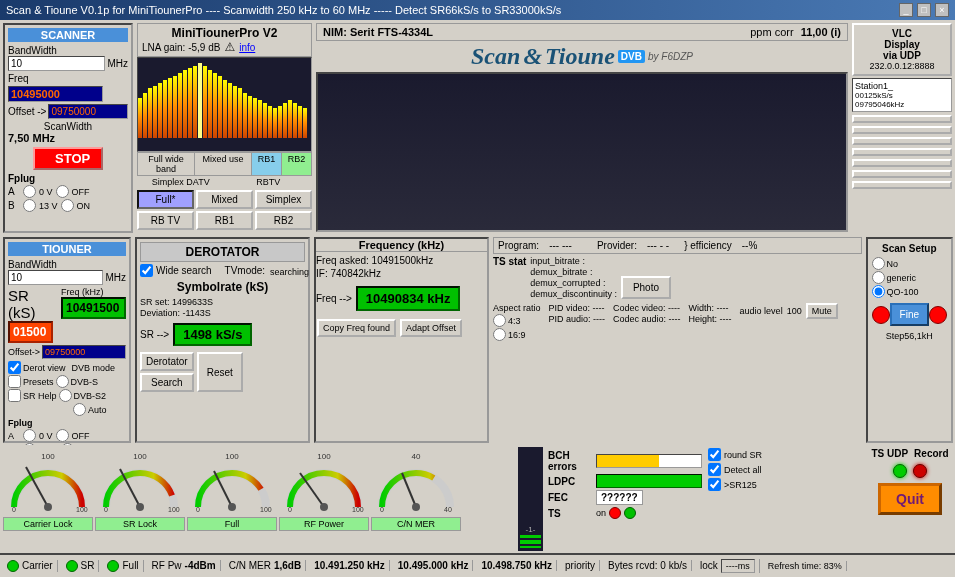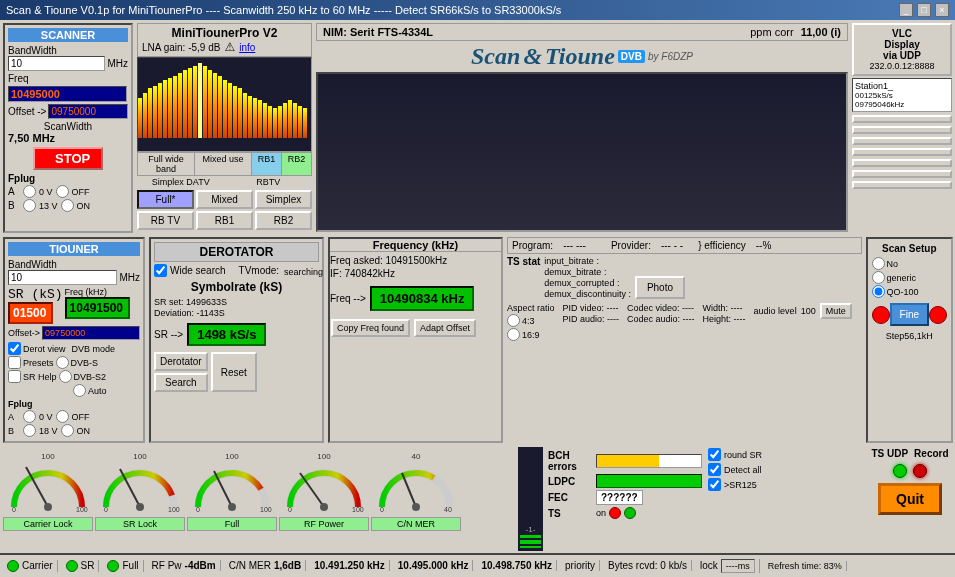--- a/index.html
+++ b/index.html
@@ -227,21 +227,21 @@
 
     
     .middle-row {
       display: flex;
       height: 210px;
       background: #d4d0c8;
     }
 
     
     .tioune-panel {
-      width: 142px;
+      width: 128px;
       background: #d4d0c8;
       border: 2px inset #999;
       padding: 3px;
       margin: 2px 2px 2px 3px;
     }
 
     
     .derot-panel {
       width: 175px;
       background: #d4d0c8;
@@ -468,21 +468,21 @@
       width: 14px; height: 14px;
       background: #cc0000;
       border-radius: 50%;
       border: 1px solid #660000;
       box-shadow: 0 0 4px #cc0000;
     }
 
     
     .quit-btn {
       background: #ff8c00;
-      color: #000000;
+      color: #701a75;
       font-weight: bold;
       font-size: 14px;
       border: 3px outset #cc6600;
       padding: 5px 15px;
       cursor: pointer;
     }
 
     
     .status-bar {
       display: flex;
@@ -558,21 +558,21 @@
       <div class="panel-title">SCANNER</div>
       <div class="field-label">BandWidth</div>
       <div class="field-row">
         <input class="input-field" style="width: 35px;" value="10">
         <span class="mhz-label">MHz</span>
       </div>
       <div class="field-row">
         <span class="field-label">Freq</span>
       </div>
       <div class="field-row">
-        <input class="input-field-blue" value="10495000" style="width: 119px; background: rgb(0, 0, 139); color: rgb(255, 102, 0); font-weight: bold; font-size: 11px;">
+        <input class="input-field-blue" value="10495000" style="width: 95px; background: rgb(0, 0, 139); color: rgb(255, 102, 0); font-weight: bold; font-size: 11px;">
       </div>
       <div class="field-row">
         <span class="field-label">Offset -&gt;</span>
         <input class="input-field" style="width: 70px; background: rgb(0, 0, 139); color: rgb(255, 102, 0); font-size: 10px;" value="09750000">
       </div>
       <div style="font-size:10px;text-align:center;">ScanWidth</div>
       <div style="font-size:11px;font-weight:bold;">7,50 MHz</div>
       <button class="stop-btn">STOP</button>
       <div style="font-size:10px;font-weight:bold;">Fplug</div>
       <div class="fplug-row">
@@ -714,21 +714,21 @@
 
     <div class="tioune-panel">
       <div class="panel-title">TIOUNER</div>
       <div class="field-label">BandWidth</div>
       <div class="field-row">
         <input class="input-field" style="width: 35px;" value="10">
         <span style="font-size:10px;">MHz</span>
       </div>
       <div style="display:flex;gap:2px;margin:2px 0;">
         <div>
-          <div style="font-size:13px;font-family:Liberation Mono, monospace;">SR (kS)</div>
+          <div style="font-size:15px;">SR (kS)</div>
           <div style="background:#ff4400;color:white;font-weight:bold;font-size:12px;padding:2px 3px;border:2px inset #aa2200;width:45px;">01500</div>
         </div>
         <div>
           <div style="font-size:9px;">Freq (kHz)</div>
           <div style="background:#00c000;color:black;font-weight:bold;font-size:12px;padding:2px 3px;border:2px inset #006600;width:65px;">10491500</div>
         </div>
       </div>
       <div class="field-row">
         <span style="font-size:9px;">Offset-&gt;</span>
         <input class="input-field" style="background: rgb(0, 0, 139); color: rgb(255, 102, 0); font-size: 9px; width: 65px;" value="09750000">

